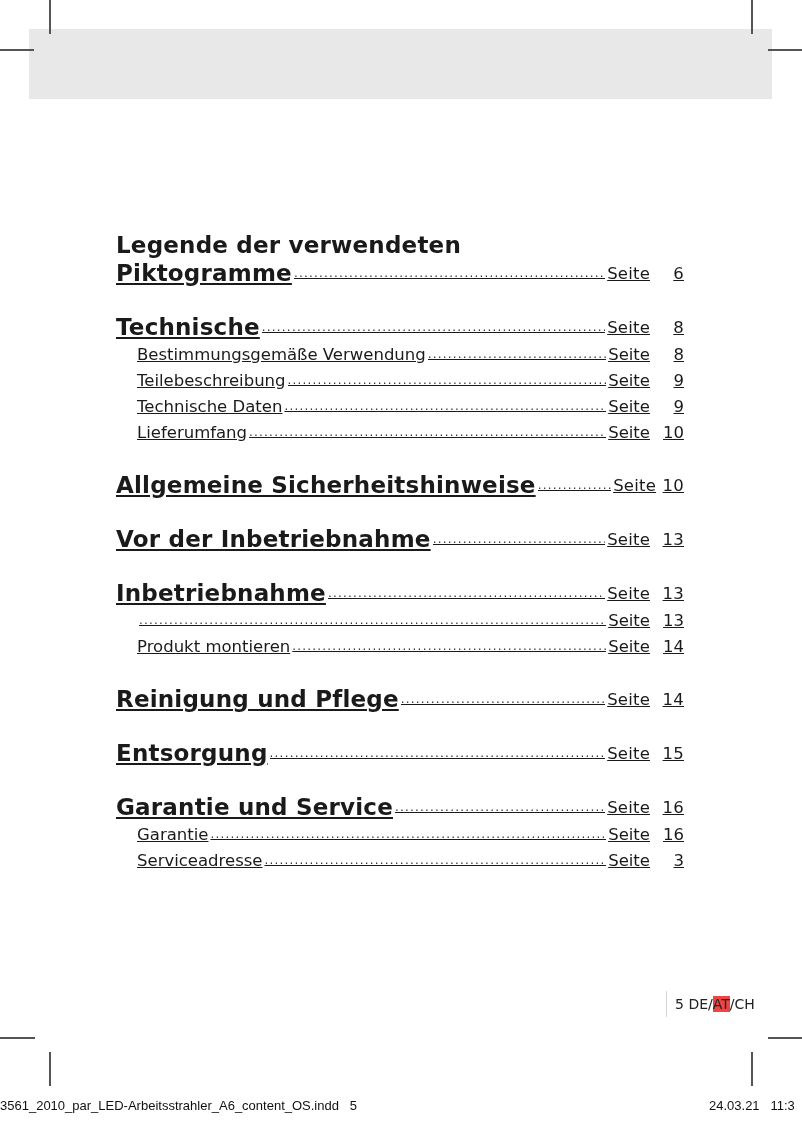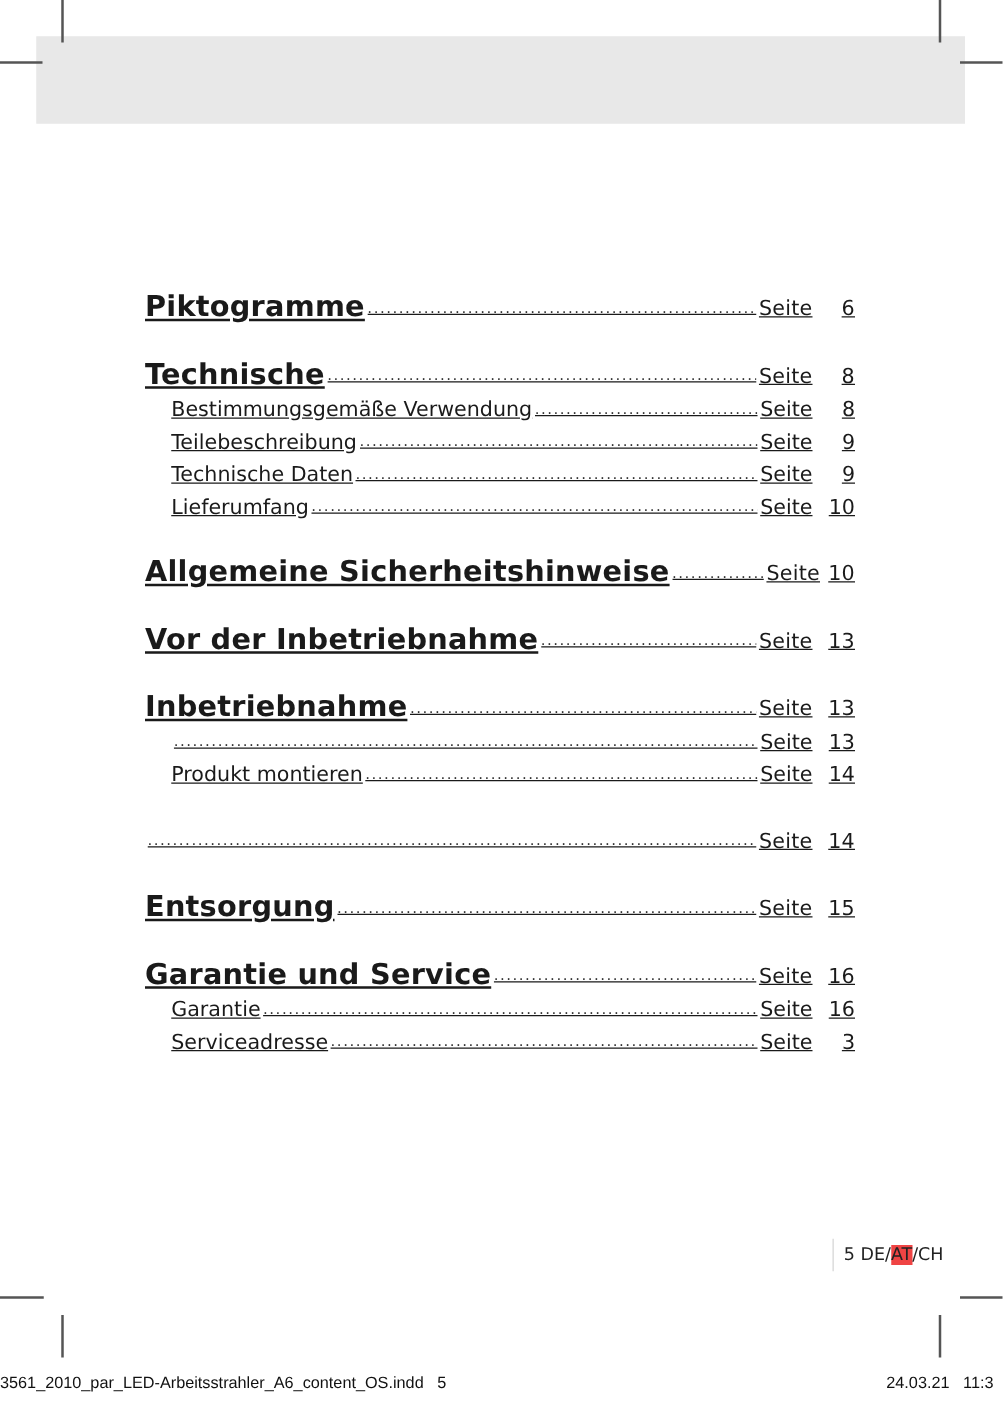--- a/index.html
+++ b/index.html
@@ -32,20 +32,21 @@
 <div class="crop" style="left:751px;top:0;width:1.5px;height:34px;"></div>
 <div class="crop" style="left:768px;top:49px;width:34px;height:1.5px;"></div>
 <div class="crop" style="left:0;top:1037px;width:35px;height:1.5px;"></div>
 <div class="crop" style="left:49px;top:1052px;width:1.5px;height:34px;"></div>
 <div class="crop" style="left:768px;top:1037px;width:34px;height:1.5px;"></div>
 <div class="crop" style="left:751px;top:1052px;width:1.5px;height:34px;"></div>
 
 <div class="toc">
 
   <div class="main">
+    <div style="height:27px">Legende der verwendeten</div>
     <div class="row" style="height:28px">
       <span>Piktogramme</span>
       <span class="leader"></span>
       <span class="seite">Seite</span>
       <span class="num">6</span>
     </div>
   </div>
   <div class="gap-lg"></div>
 
   <div class="main row">
@@ -109,20 +110,21 @@
   </div>
   <div class="row sub">
     <span>Produkt montieren</span>
     <span class="leader"></span>
     <span class="seite">Seite</span>
     <span class="num">14</span>
   </div>
   <div class="gap-lg"></div>
 
   <div class="main row">
+    <span>Reinigung und Pflege</span>
     <span class="leader"></span>
     <span class="seite">Seite</span>
     <span class="num">14</span>
   </div>
   <div class="gap-lg"></div>
 
   <div class="main row">
     <span>Entsorgung</span>
     <span class="leader"></span>
     <span class="seite">Seite</span>

